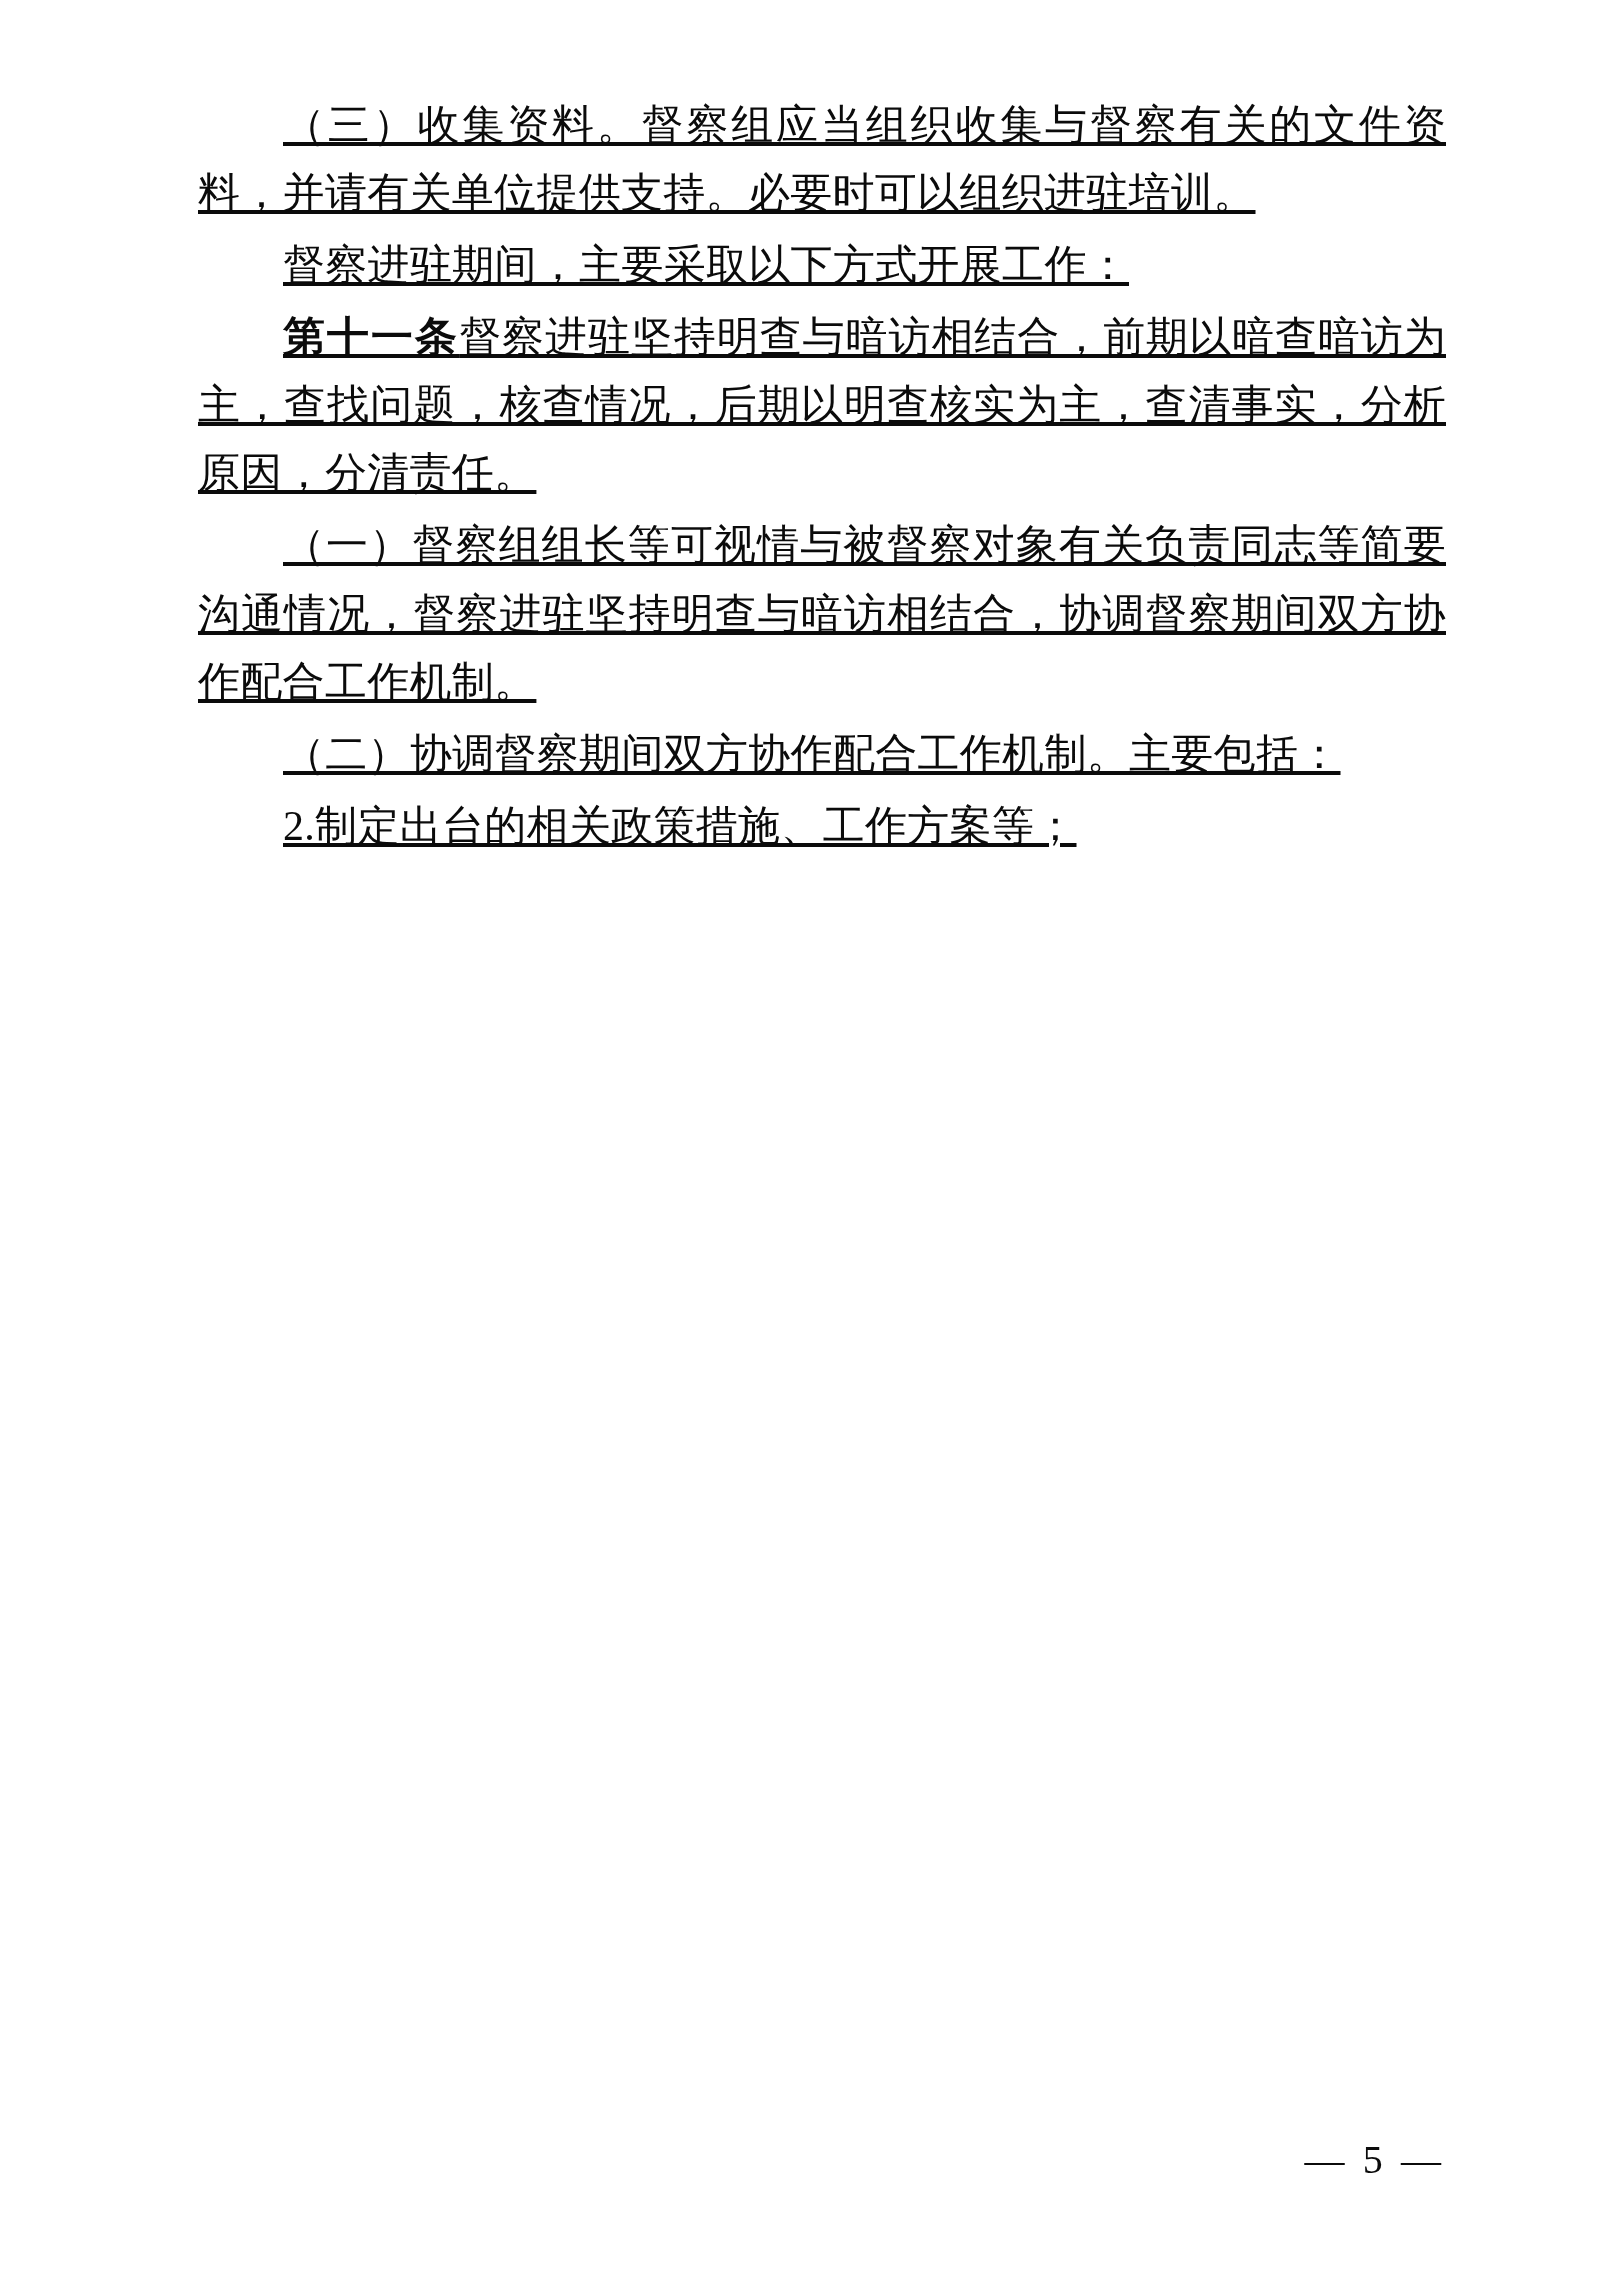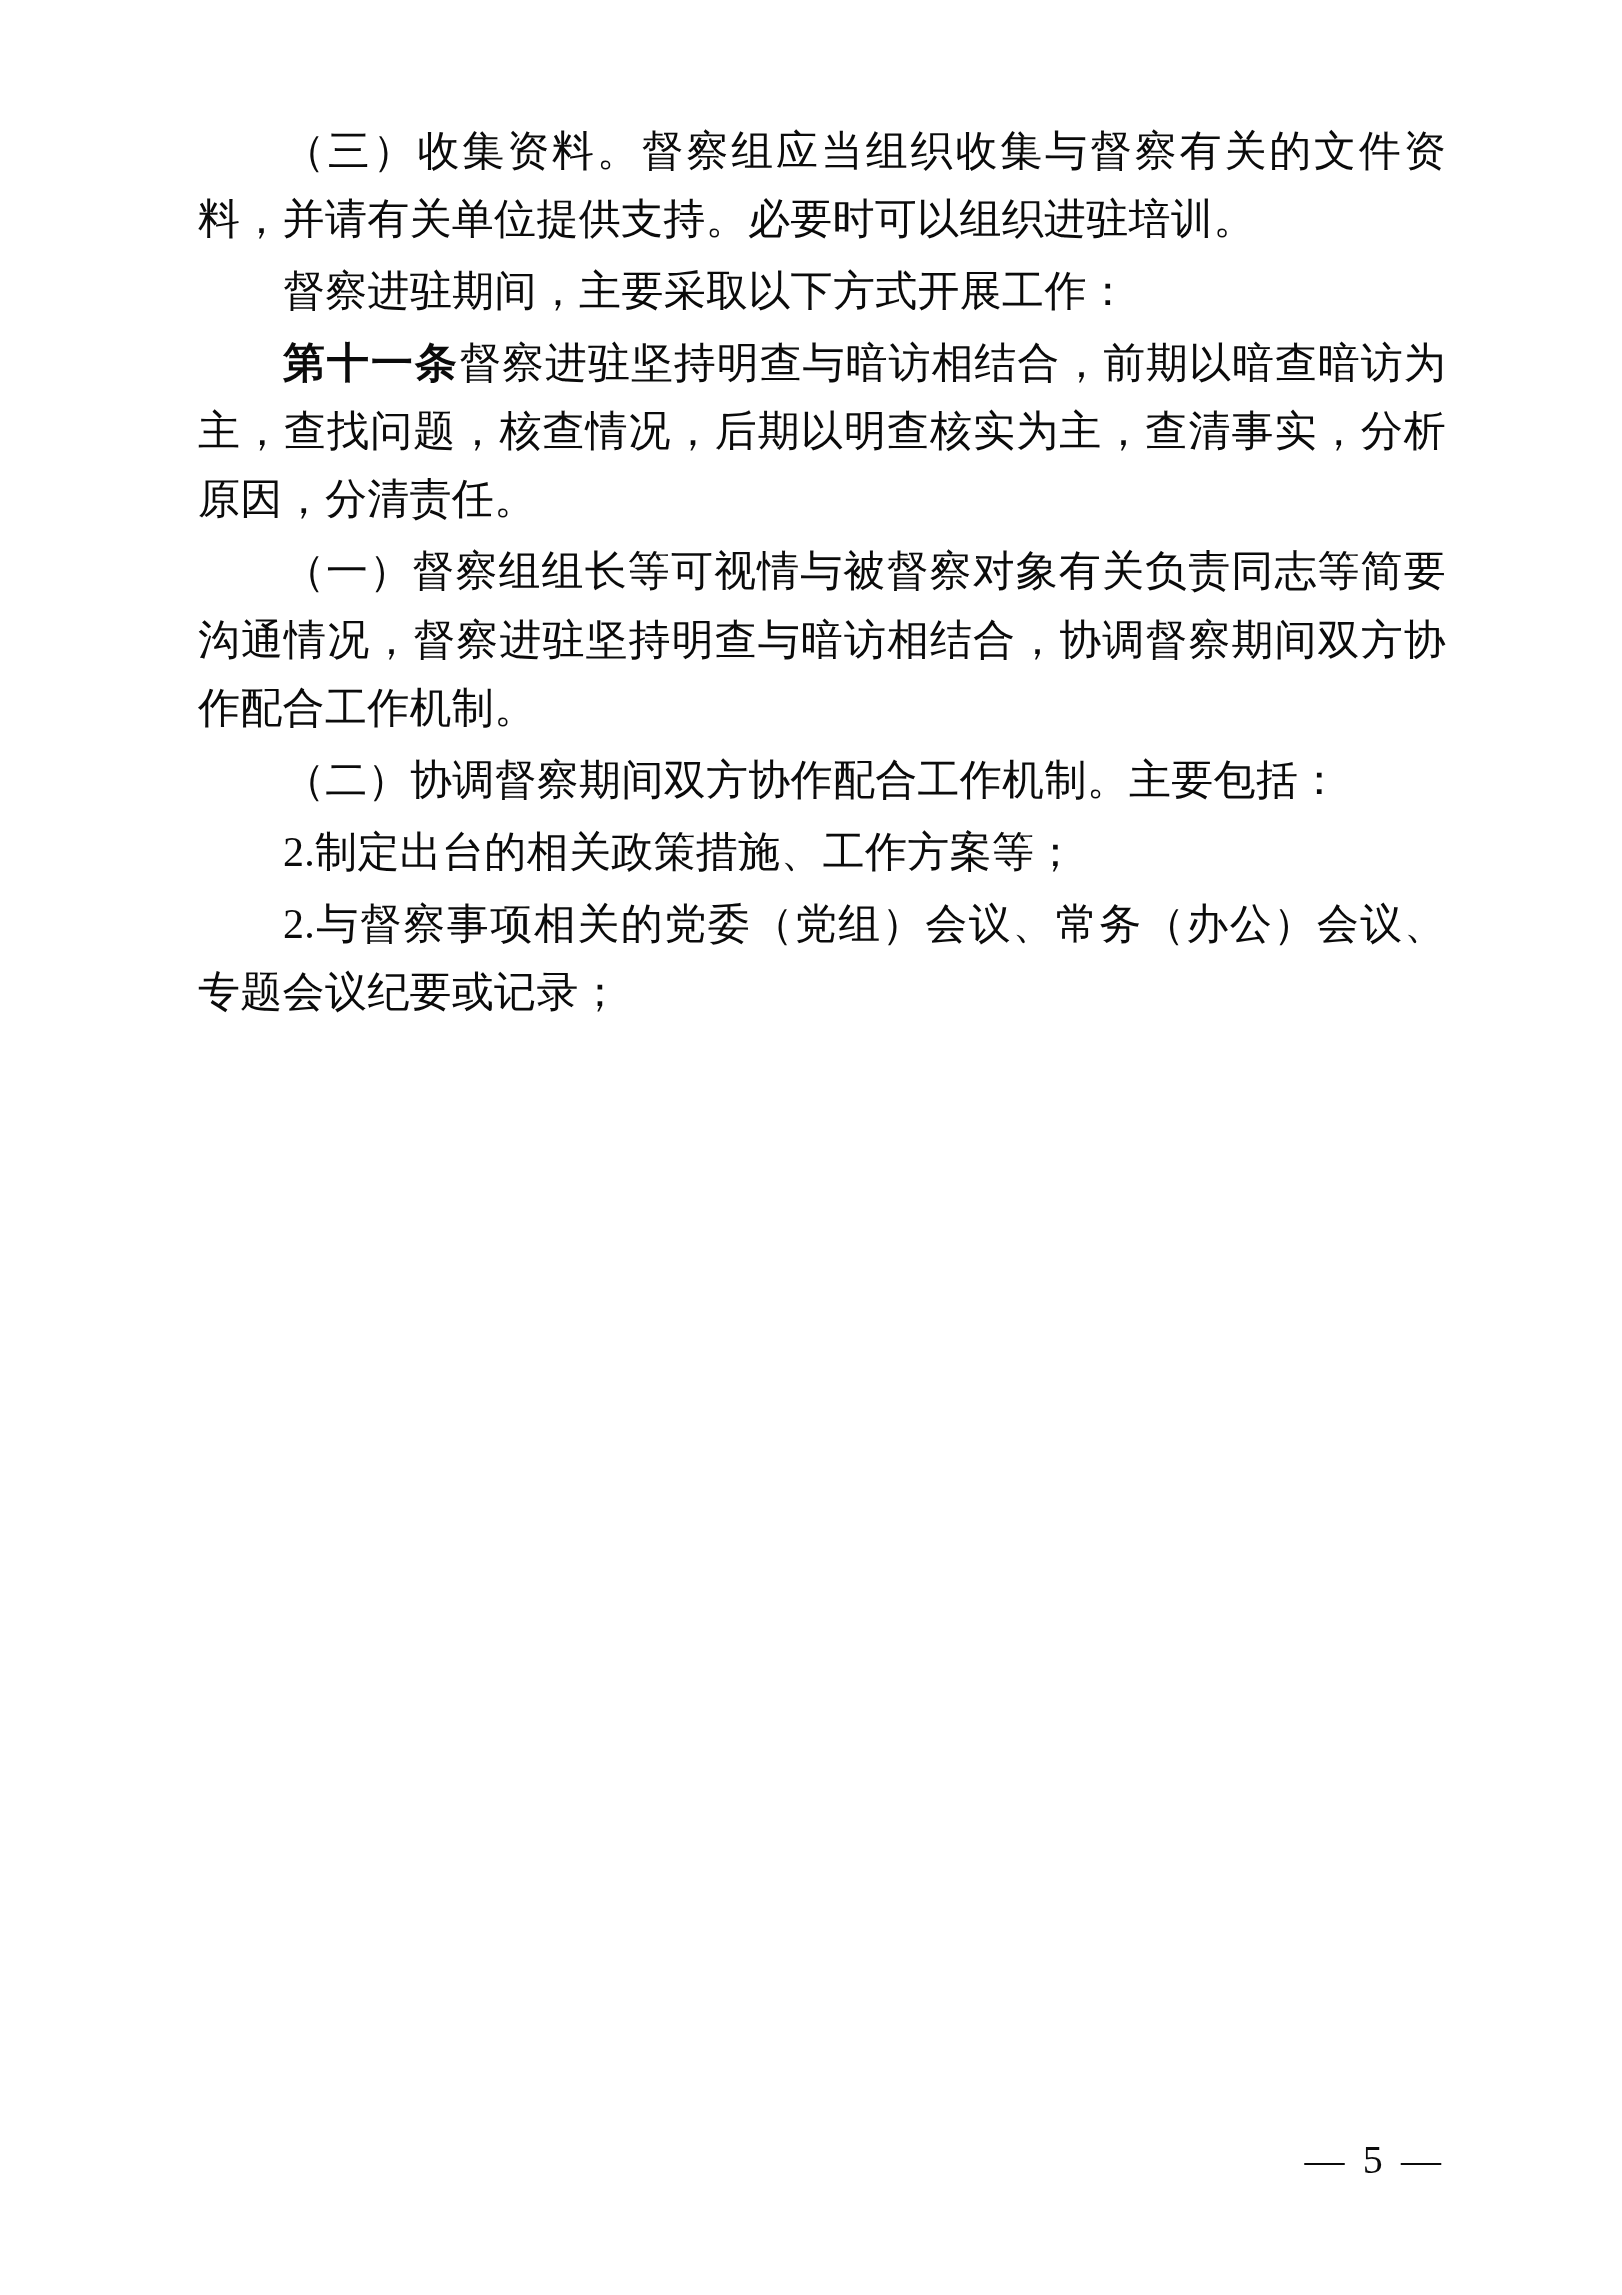--- a/index.html
+++ b/index.html
@@ -15,21 +15,22 @@
     position: relative;
     overflow: hidden;
   }
   .page {
     position: absolute;
     top: 0;
     left: 0;
     width: 1615px;
     height: 2295px;
     box-sizing: border-box;
-    padding: 117px 140px 0 198px;
+    padding: 91px 140px 0 198px;
+    text-decoration: underline;
   }
   .doc-body {
     width: 1248px;
   }
   p.para {
     margin: 0 0 4.1px 0;
     font-size: 42px;
     line-height: 1.62;
     letter-spacing: 0.3px;
     text-align: justify;
@@ -66,19 +67,18 @@
     <p class="para indent">督察进驻期间，主要采取以下方式开展工作：</p>
 
     <p class="para indent"><span class="art-label">第十一条</span><span>督察进驻坚持明查与暗访相结合，前期以暗查暗访为主，查找问题，核查情况，后期以明查核实为主，查清事实，分析原因，分清责任。</span></p>
 
     <p class="para indent">（一）督察组组长等可视情与被督察对象有关负责同志等简要沟通情况，督察进驻坚持明查与暗访相结合，协调督察期间双方协作配合工作机制。</p>
 
     <p class="para indent">（二）协调督察期间双方协作配合工作机制。主要包括：</p>
 
     <p class="para indent">2.制定出台的相关政策措施、工作方案等；</p>
 
-    <p class="para indent">2.与督察事项相关的党委（党组）会议、常务（办公）会议、专题会议纪要或记录；</p>
 
   </div>
 
   <div class="page-number">— 5 —</div>
 </div>
 
 
 </body></html>

